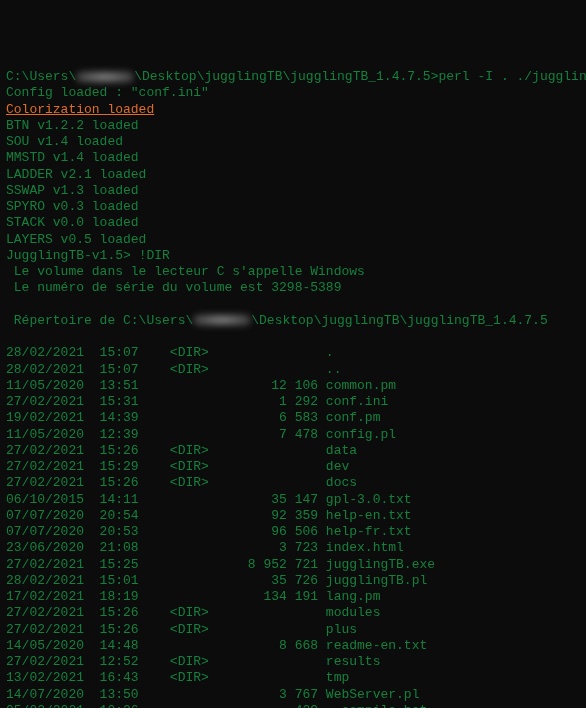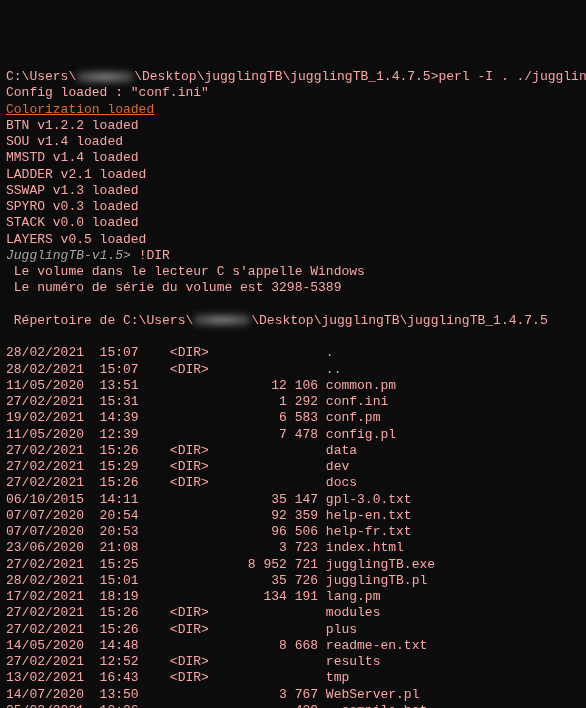--- a/index.html
+++ b/index.html
@@ -9,23 +9,23 @@
     color: #cccccc;
     font-family: Consolas, "Courier New", monospace;
     font-size: 13px;
     line-height: 1.25;
     white-space: pre;
     width: 586px;
     height: 708px;
     box-sizing: border-box;
     overflow: hidden;
   }
-  .white { color: #fca5a5; }
+  .white { color: #15803d; }
   .orange { color: #e06c2c; text-decoration: underline; }
-  .blue { color: #a3a3a3; font-style: italic; }
+  .blue { color: #15803d; }
   .redact {
     display: inline-block;
     vertical-align: middle;
     background: radial-gradient(ellipse at center, #888 0%, #333 80%);
     filter: blur(3px);
     height: 12px;
     border-radius: 6px;
   }
   .row { white-space: pre; }
 </style>

